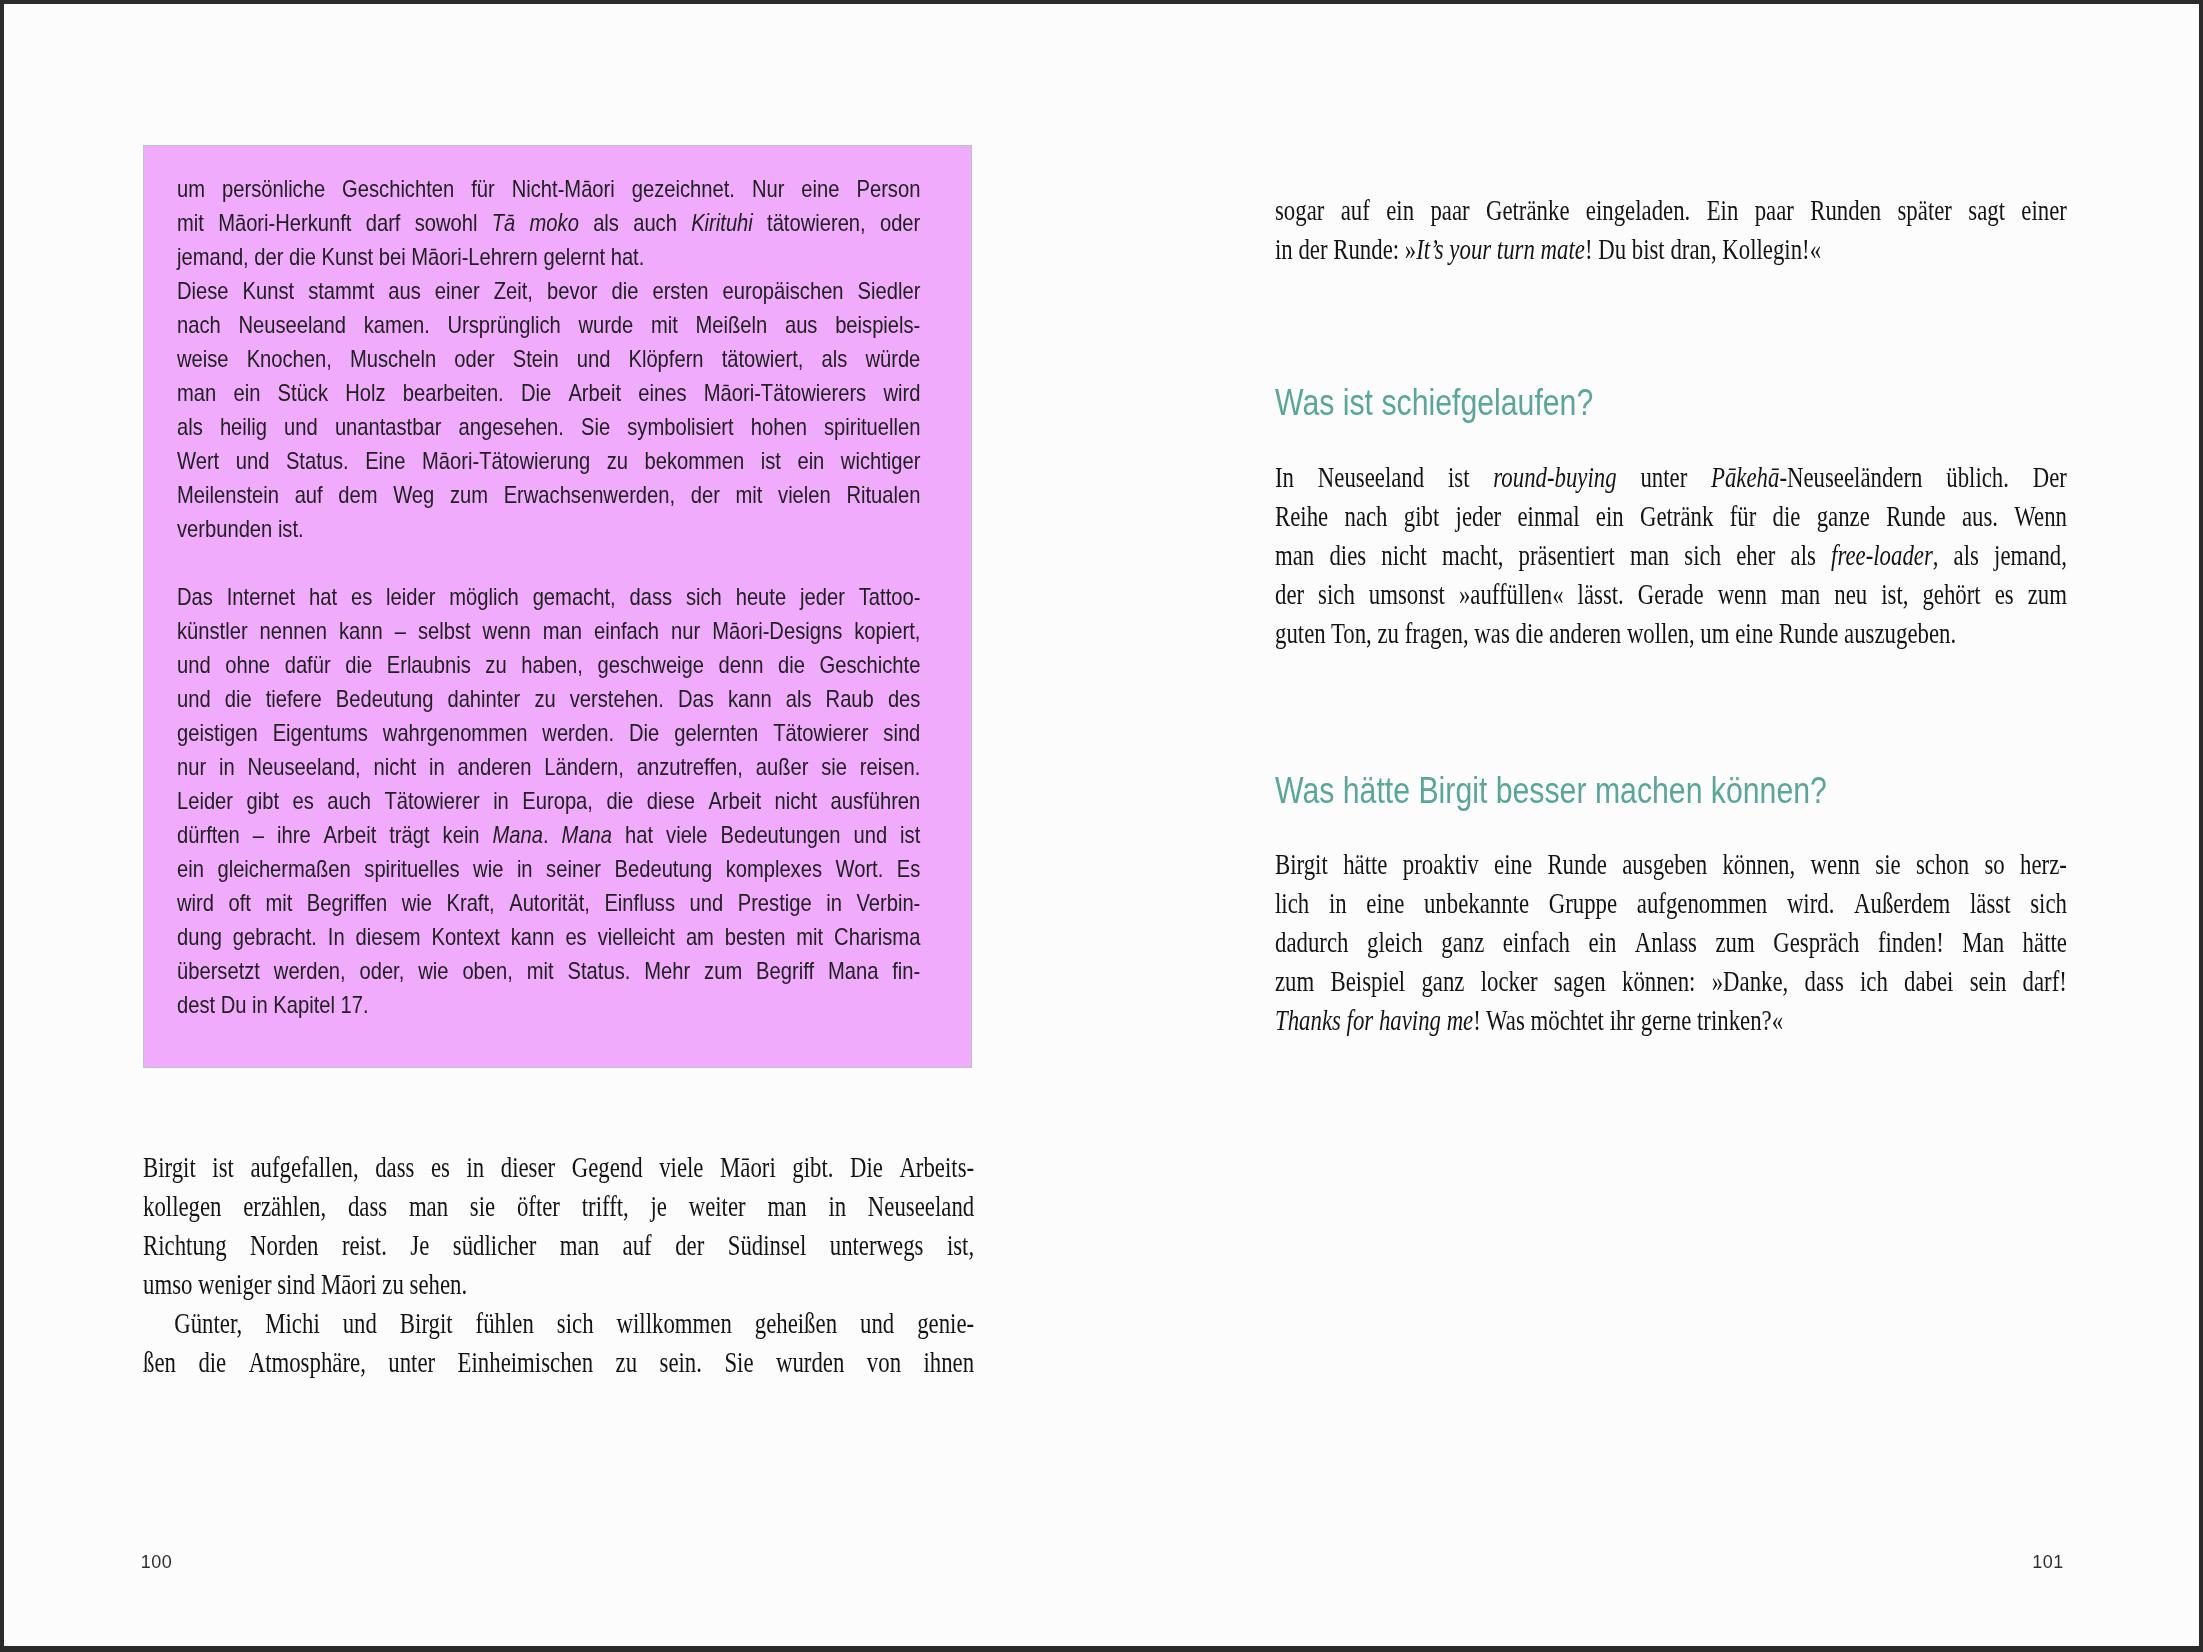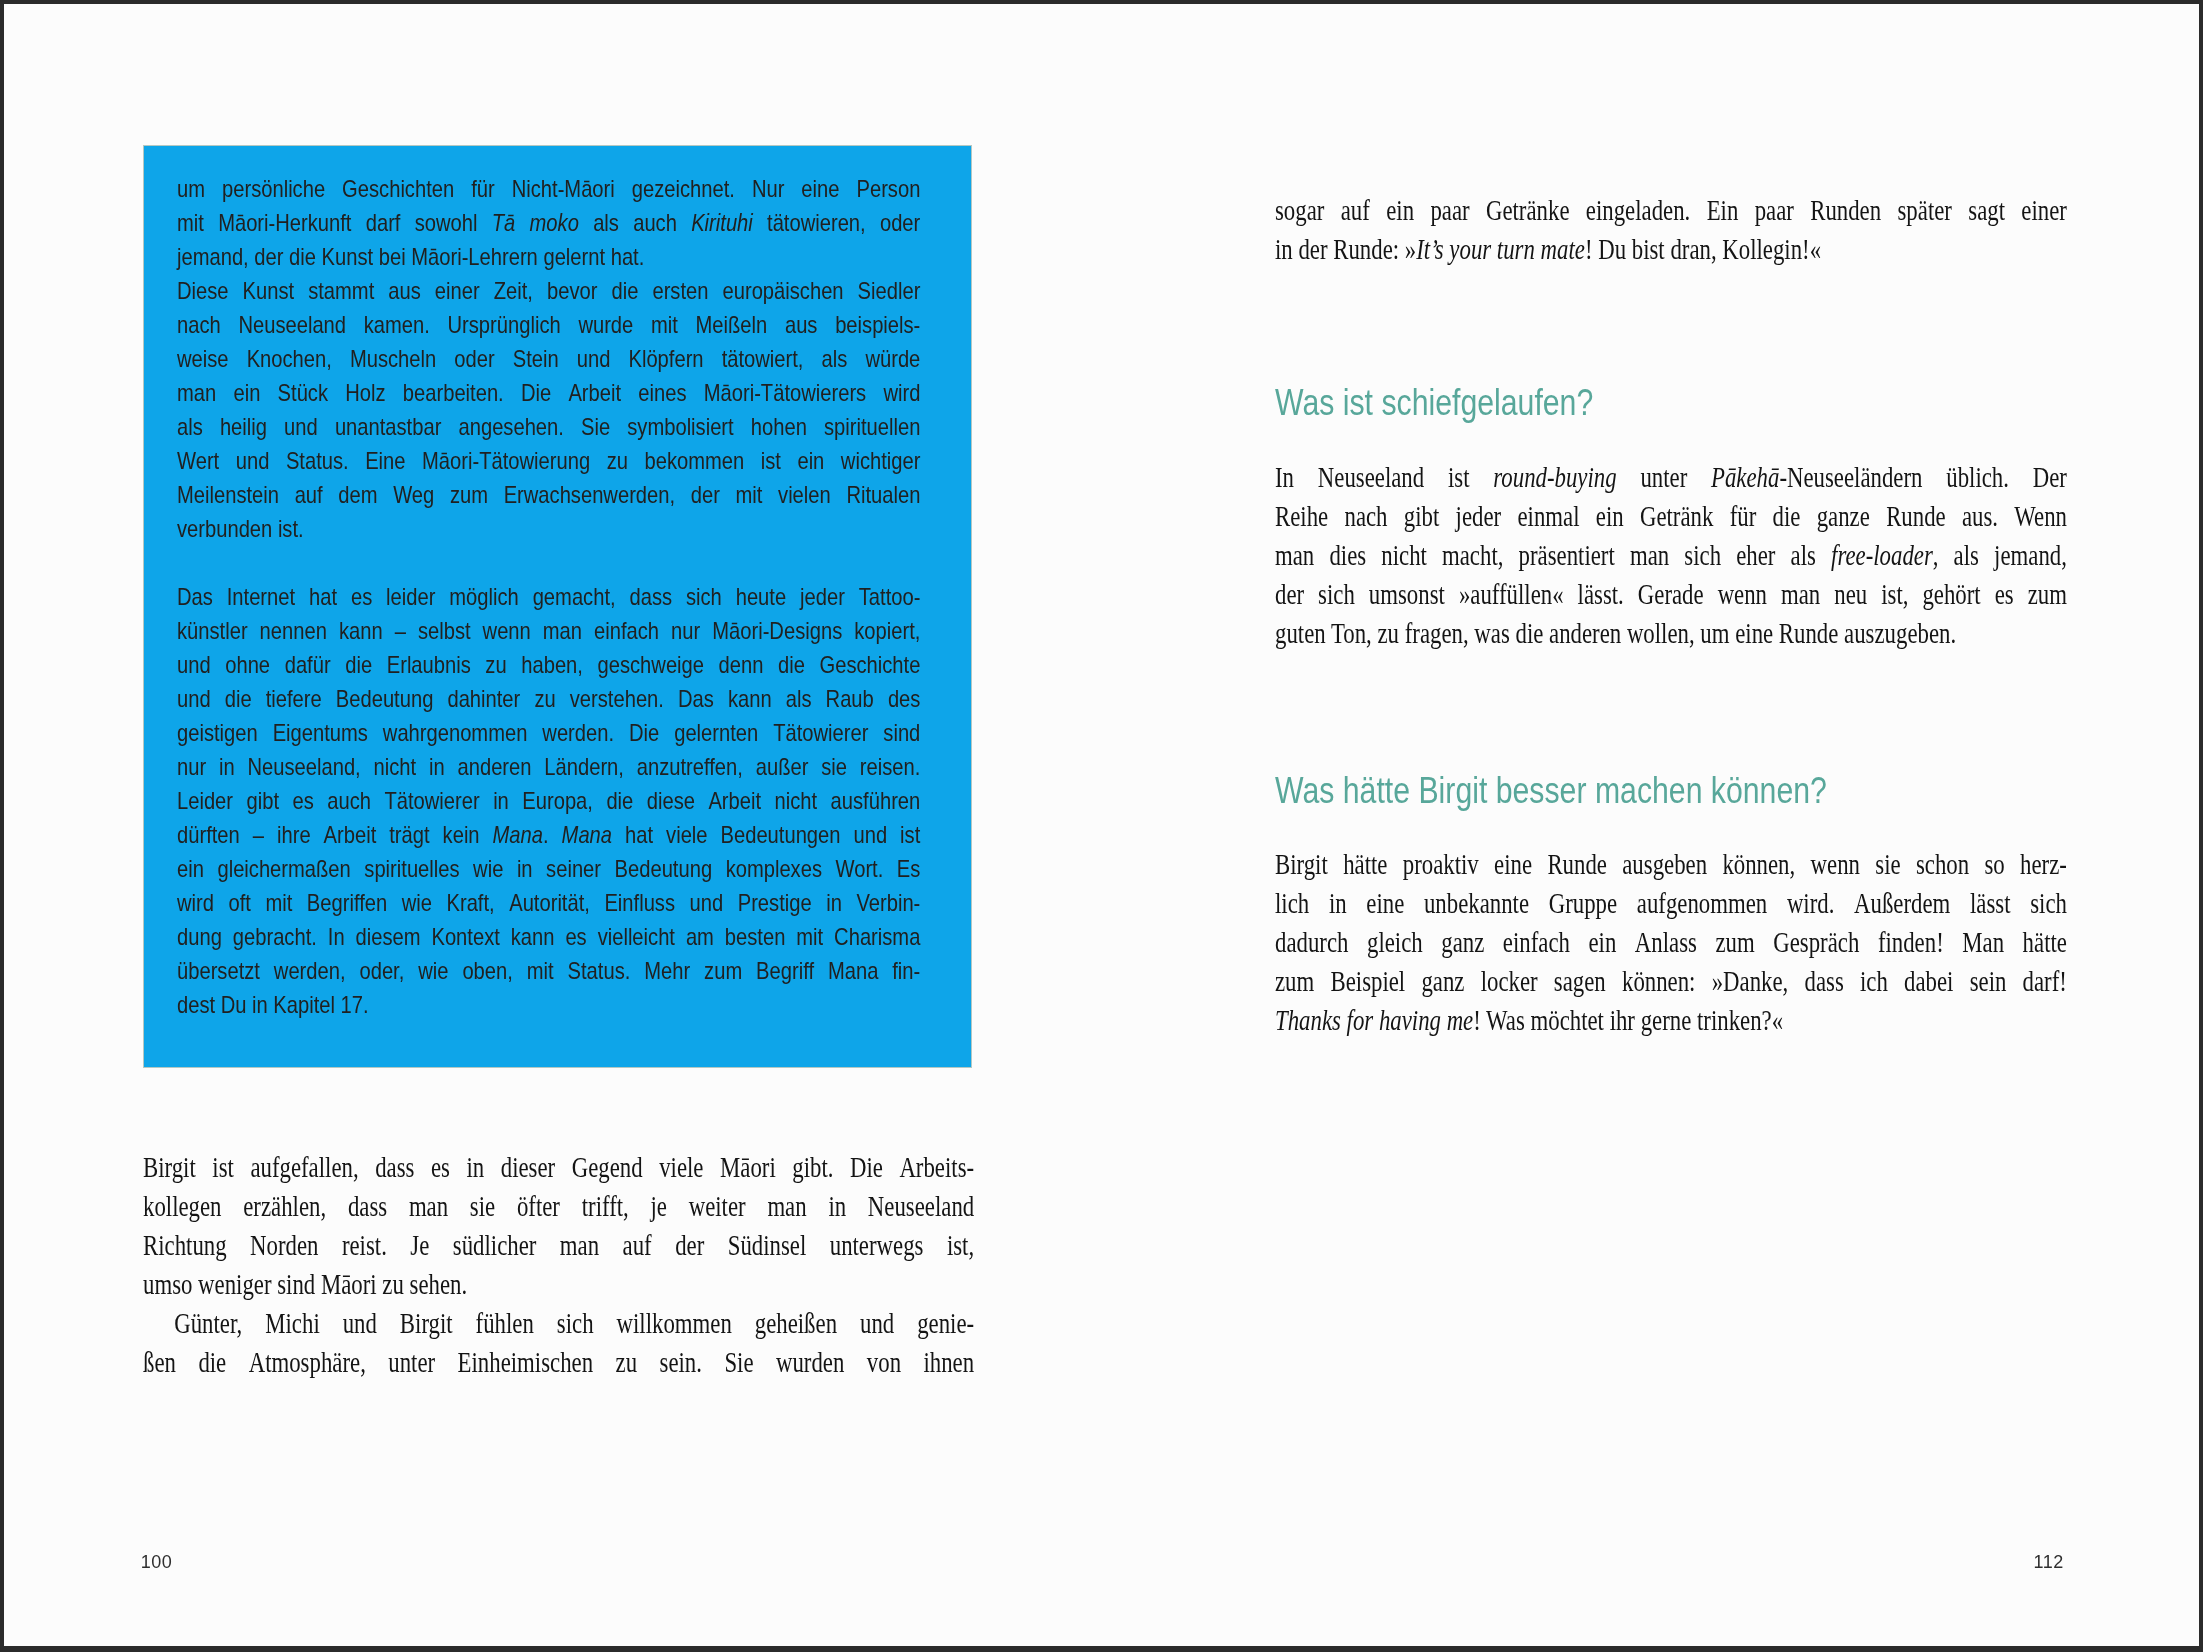--- a/index.html
+++ b/index.html
@@ -5,21 +5,21 @@
   html,body{margin:0;padding:0;background:#2b2b2b;}
   .page{position:relative;width:2204px;height:1653px;background:#2b2b2b;overflow:hidden;}
   .sheet{position:absolute;left:3.7px;top:3.7px;right:4.6px;bottom:7.3px;background:#fcfcfc;}
 
   .abs{position:absolute;}
 
   
   .sans{font-family:"Liberation Sans",sans-serif;color:#202020;}
   .serif{font-family:"Liberation Serif",serif;color:#141414;}
 
-  .info-box{left:139px;top:141px;width:829px;height:923px;border:1.8px solid var(--boxborder,#b4c8c3);box-sizing:border-box;background:#0ea5e9;}
+  .info-box{left:139px;top:141px;width:829px;height:923px;border:1.8px solid var(--boxborder,#b4c8c3);box-sizing:border-box;background:#f0abfc;}
   .box-text{position:absolute;left:33px;top:26px;width:885px;transform:scaleX(0.84);transform-origin:0 0;font-size:24px;line-height:34px;}
   .box-text .para+.para{margin-top:34px;}
 
   .left-body{left:139px;top:1144px;width:1039px;transform:scaleX(0.8);transform-origin:0 0;font-size:28.5px;line-height:39px;}
 
   .r-block{left:1271px;width:990px;transform:scaleX(0.8);transform-origin:0 0;font-size:28.5px;line-height:39px;}
   .r-intro{top:187px;}
   .r-par1{top:454px;}
   .r-par2{top:841px;}
 
@@ -530,17 +530,17 @@
           <span><span>»Danke,</span></span>
           <span><span>dass</span></span>
           <span><span>ich</span></span>
           <span><span>dabei</span></span>
           <span><span>sein</span></span>
           <span><span>darf!</span></span>
         </div>
         <div class="line"><i>Thanks for having me</i><span>! Was möchtet ihr gerne trinken?«</span></div>
       </div>
 
-    <div class="abs folio folio-right sans">112</div>
+    <div class="abs folio folio-right sans">101</div>
 
   </div>
 </div>
 
 
 </body></html>

